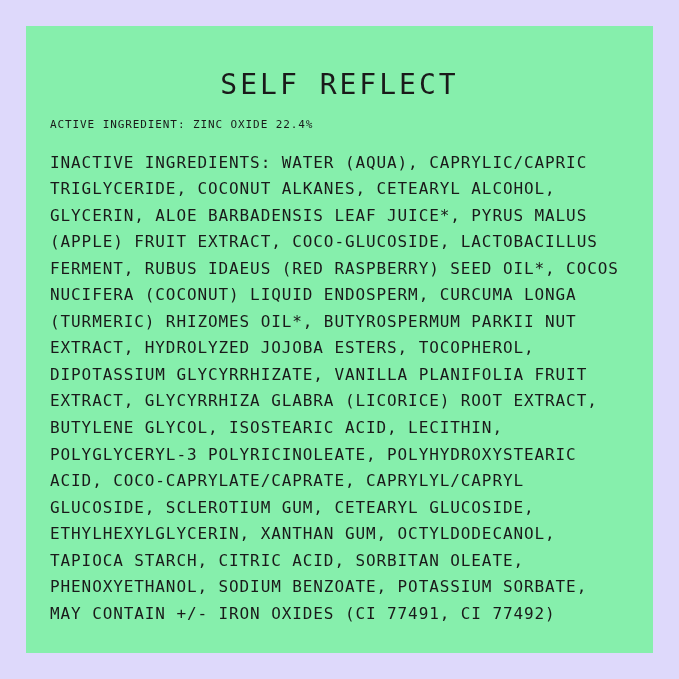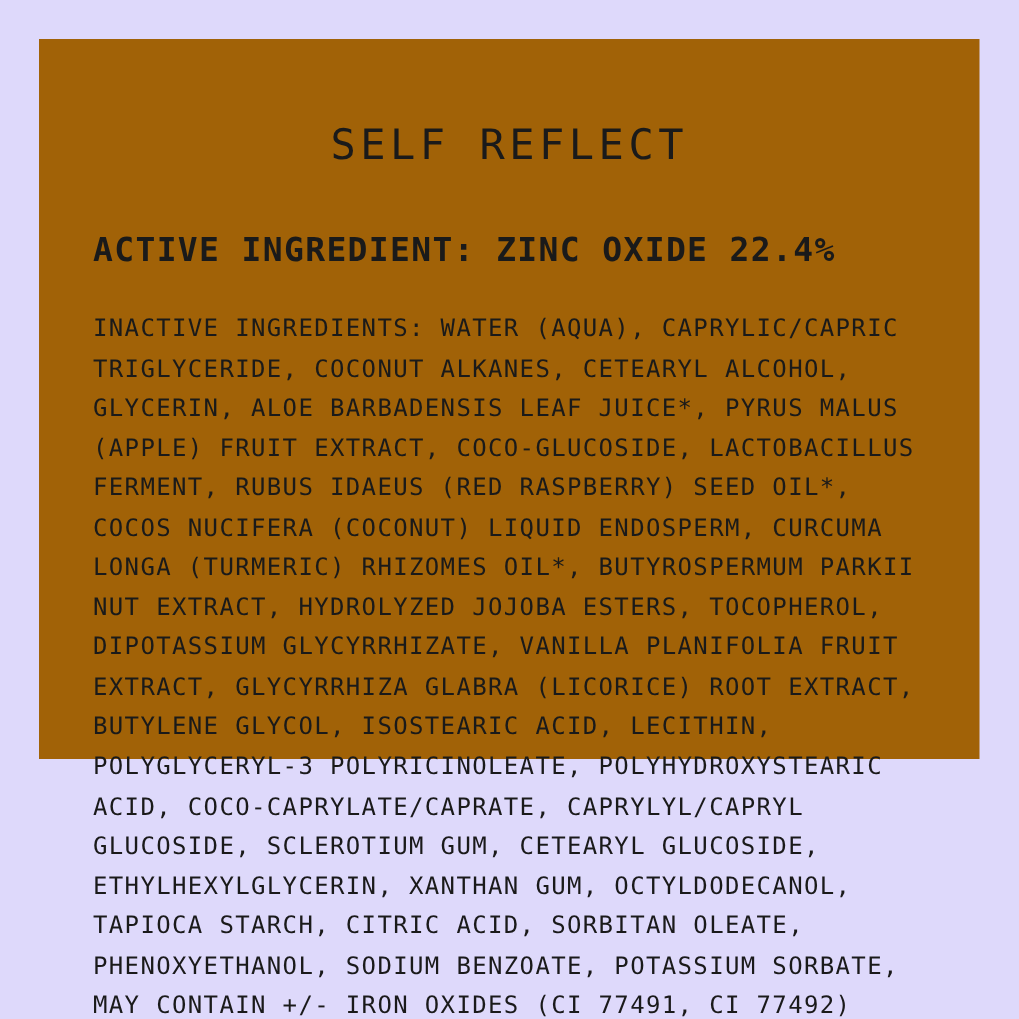--- a/index.html
+++ b/index.html
@@ -11,46 +11,45 @@
     height: 679px;
     background: #ded9fb;
     font-family: "DejaVu Sans Mono", monospace;
     overflow: hidden;
   }
   .page {
     position: absolute;
     left: 26px;
     top: 26px;
     width: 627px;
-    height: 480px;
-    background: #a16207;
+    height: 627px;
+    background: #86efac;
     box-sizing: border-box;
-    padding: 12px;
+    padding: 0;
   }
   .title {
     text-align: center;
     font-size: 28px;
     letter-spacing: 3px;
     color: #1a1a1a;
     font-weight: 400;
     margin: 0;
     padding-top: 42px;
     font-family: "DejaVu Sans Mono", monospace;
   }
   .body-block {
     padding: 0 24px 0 24px;
   }
   .active-line {
-    font-size: 22px;
+    font-size: 11px;
     letter-spacing: 0.9px;
     color: #1a1a1a;
-    margin-top: 38px;
+    margin-top: 16px;
     line-height: 1.5;
     white-space: pre-wrap;
-    font-weight: bold;
   }
   .inactive-line {
     font-size: 16px;
     letter-spacing: 0.9px;
     color: #1a1a1a;
     margin-top: 16px;
     line-height: 1.66;
     white-space: pre-wrap;
     word-spacing: 0px;
   }

